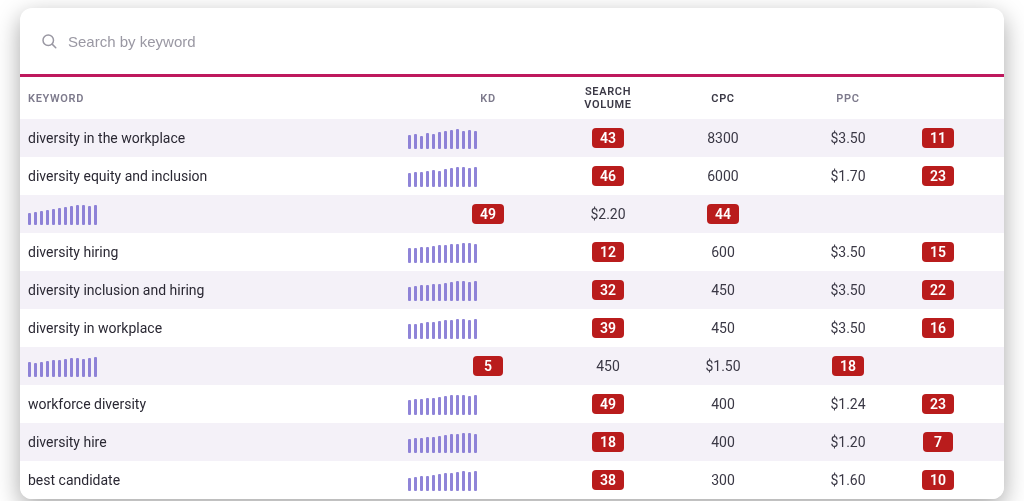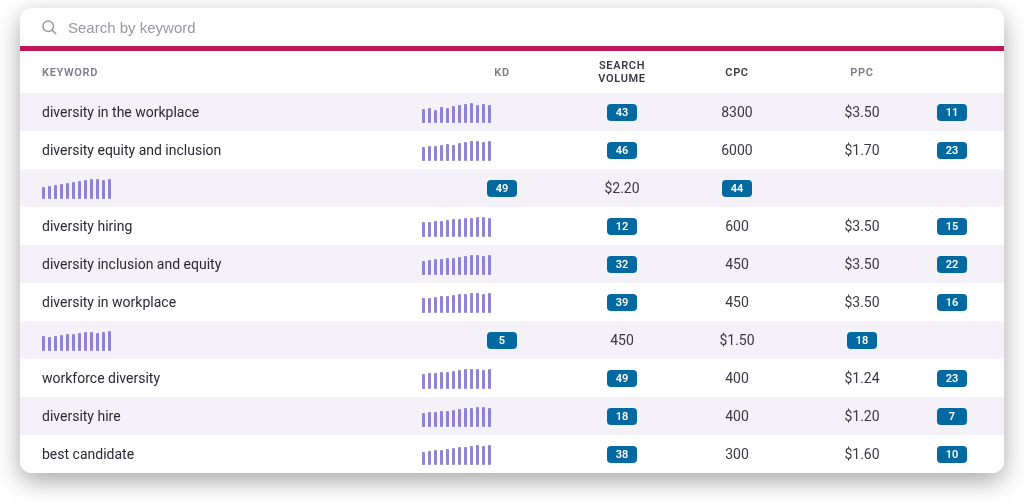--- a/index.html
+++ b/index.html
@@ -20,40 +20,40 @@
   .header {
     background: linear-gradient(#1d1c24, #2a2833);
     color: #fff;
     font-weight: 600;
     font-size: 15px;
     padding: 14px 22px;
   }
   .search-row {
     display: flex;
     align-items: center;
-    padding: 10px 20px;
-    border-bottom: 5px solid #be185d;
+    padding: 24px 20px;
+    border-bottom: 3px solid #be185d;
     gap: 10px;
   }
   .search-row svg { flex: 0 0 auto; }
   .search-input {
     border: none;
     outline: none;
     font-size: 15px;
     color: #333;
     width: 100%;
   }
   .search-input::placeholder { color: #9a98a3; }
 
   .table { width: 100%; }
   .thead, .trow {
     display: grid;
     grid-template-columns: 380px 160px 80px 150px 100px 80px;
     align-items: center;
-    padding: 0 22px;
+    padding: 0 8px;
   }
   .thead {
     height: 42px;
     font-size: 11px;
     font-weight: 600;
     letter-spacing: 0.06em;
     color: #7d7a8c;
   }
   .thead .c-kd, .thead .c-vol, .thead .c-cpc, .thead .c-ppc { text-align: center; }
   .trow {
@@ -67,23 +67,23 @@
   .c-trend { display: flex; align-items: flex-end; gap: 3px; height: 22px; }
   .bar {
     width: 3px;
     background: #7b6fd1;
     opacity: 0.85;
     border-radius: 1px;
   }
 
   .c-kd, .c-ppc { display: flex; justify-content: center; }
   .badge {
-    background: #0369a1;
+    background: #b91c1c;
     color: #fff;
-    font-size: 11px;
+    font-size: 14px;
     font-weight: 600;
     padding: 2px 8px;
     border-radius: 4px;
     min-width: 30px;
     text-align: center;
   }
   .c-vol, .c-cpc { text-align: center; color: #3a3845; }
 </style>
 </head>
 <body>
@@ -199,21 +199,21 @@
           <div class="c-kd">
             <span class="badge">12</span>
           </div>
           <div class="c-vol">600</div>
           <div class="c-cpc">$3.50</div>
           <div class="c-ppc">
             <span class="badge">15</span>
           </div>
         </div>
         <div class="trow">
-          <div class="c-keyword">diversity inclusion and equity</div>
+          <div class="c-keyword">diversity inclusion and hiring</div>
           <div class="c-trend">
             <div class="bar" style="height: 13.6px;"></div>
             <div class="bar" style="height: 14.6667px;"></div>
             <div class="bar" style="height: 15.7333px;"></div>
             <div class="bar" style="height: 15.7333px;"></div>
             <div class="bar" style="height: 16.8px;"></div>
             <div class="bar" style="height: 16.8px;"></div>
             <div class="bar" style="height: 17.8667px;"></div>
             <div class="bar" style="height: 18.9333px;"></div>
             <div class="bar" style="height: 20px;"></div>

